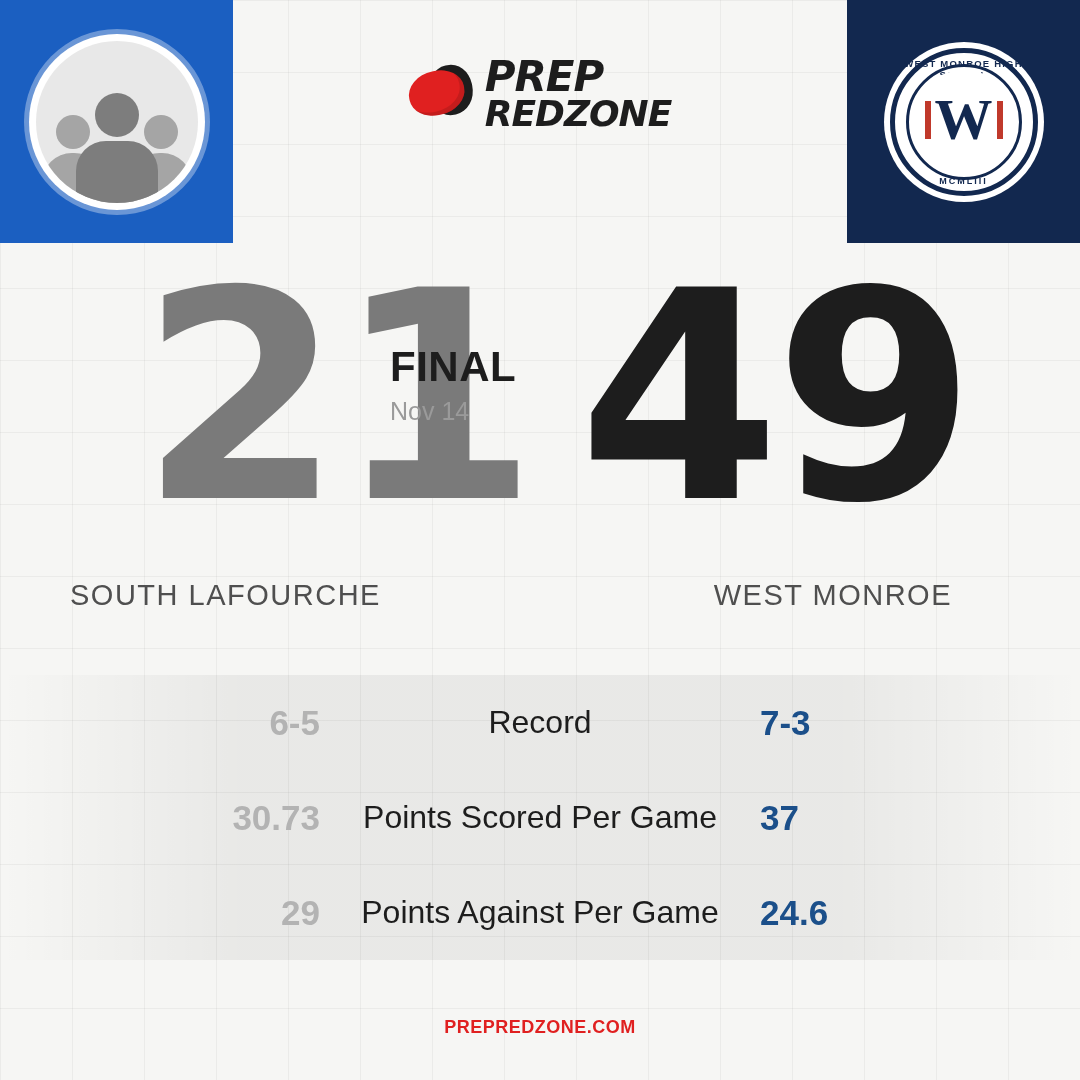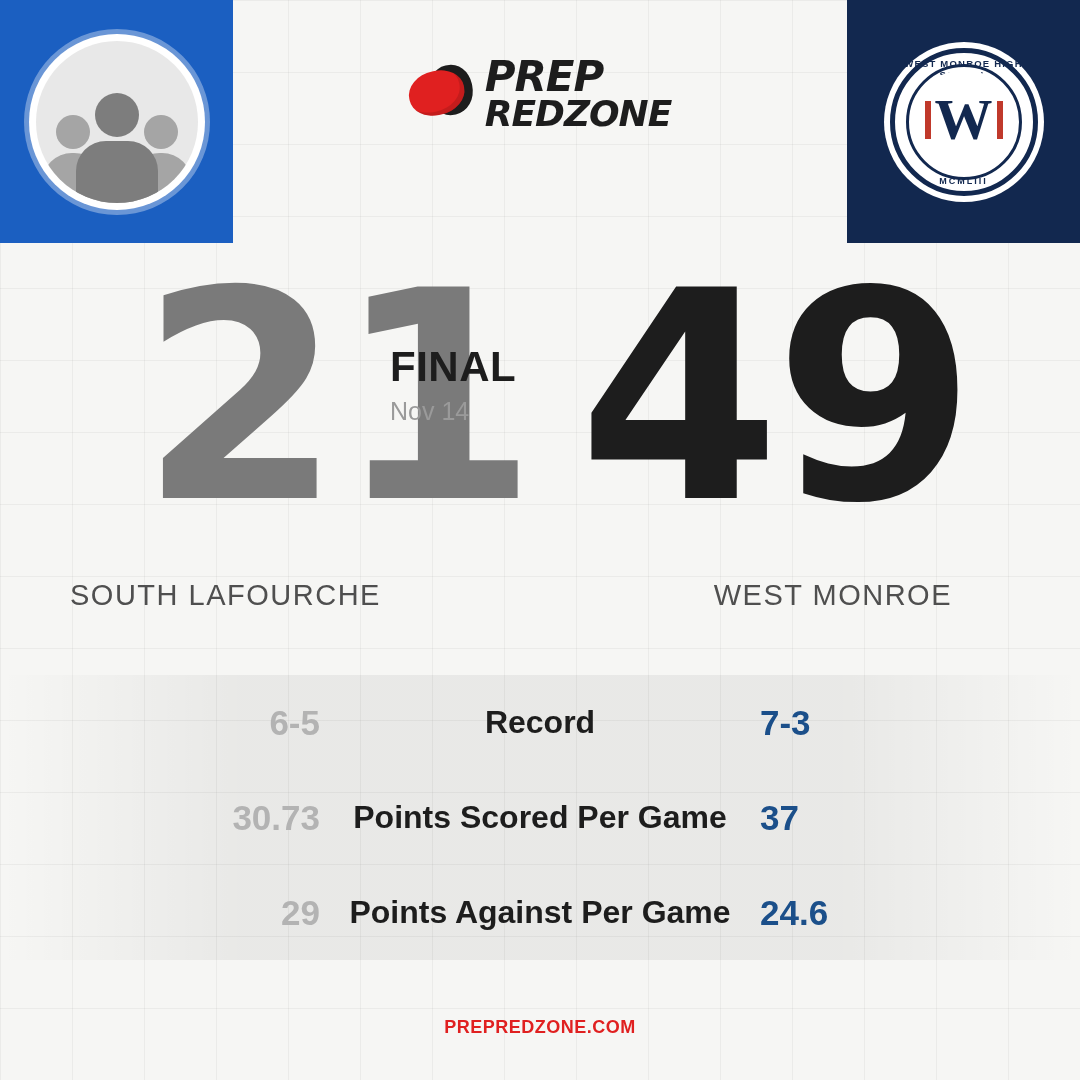--- a/index.html
+++ b/index.html
@@ -304,21 +304,21 @@
   }
   .stat-val.left {
     color: #b3b3b3;
     text-align: right;
   }
   .stat-val.right {
     color: #1b4f8a;
     text-align: left;
   }
   .stat-label {
-    font-weight: bold;
+    font-weight: normal;
     font-size: 32px;
     color: #1d1d1d;
     text-align: center;
     flex: 1;
   }
 
   
   .footer {
     position: absolute;
     bottom: 42px;

